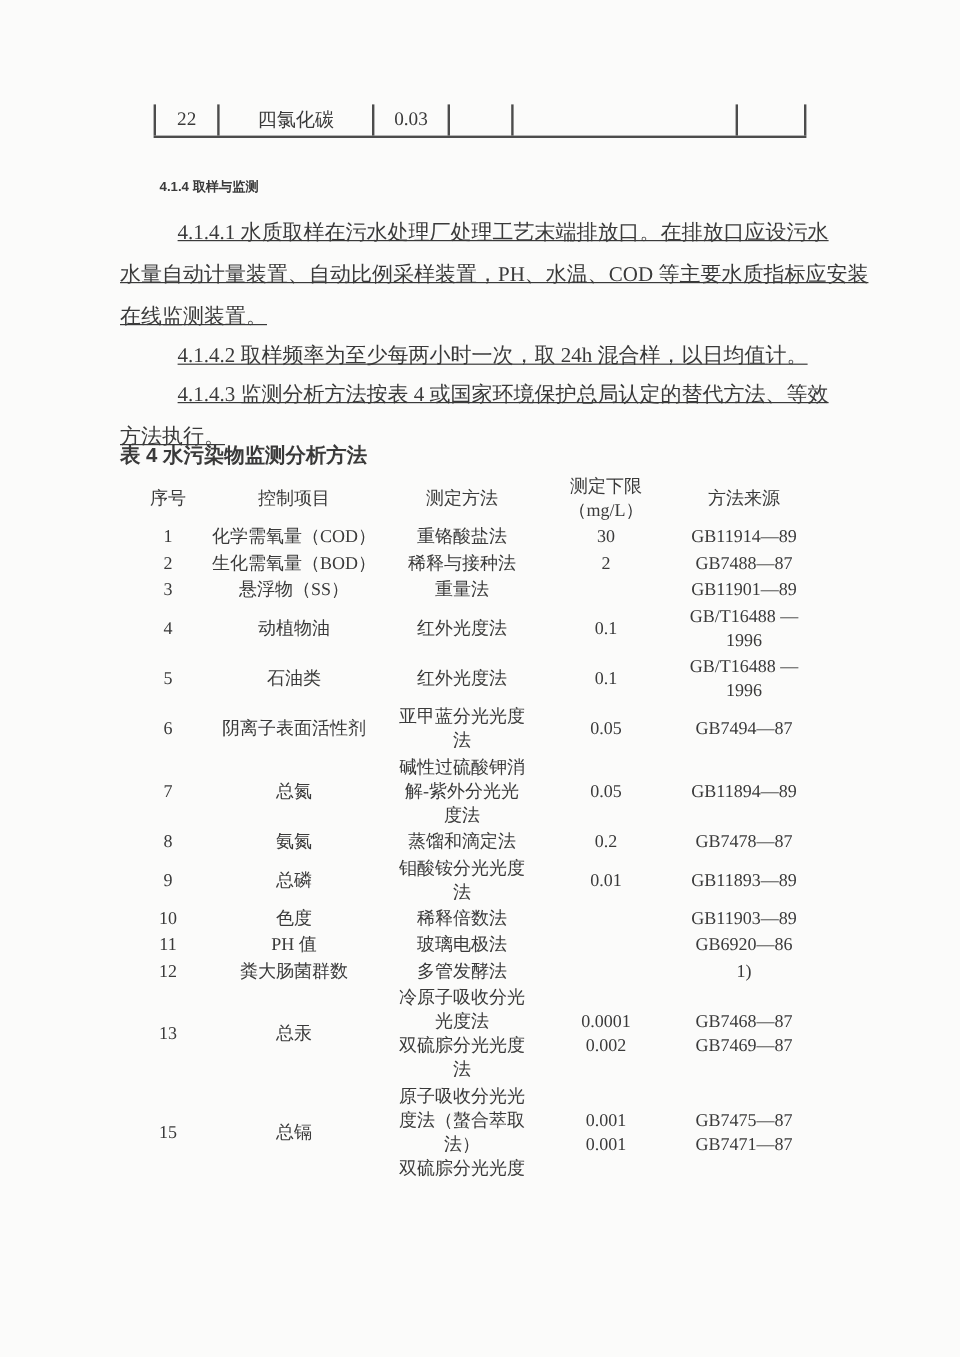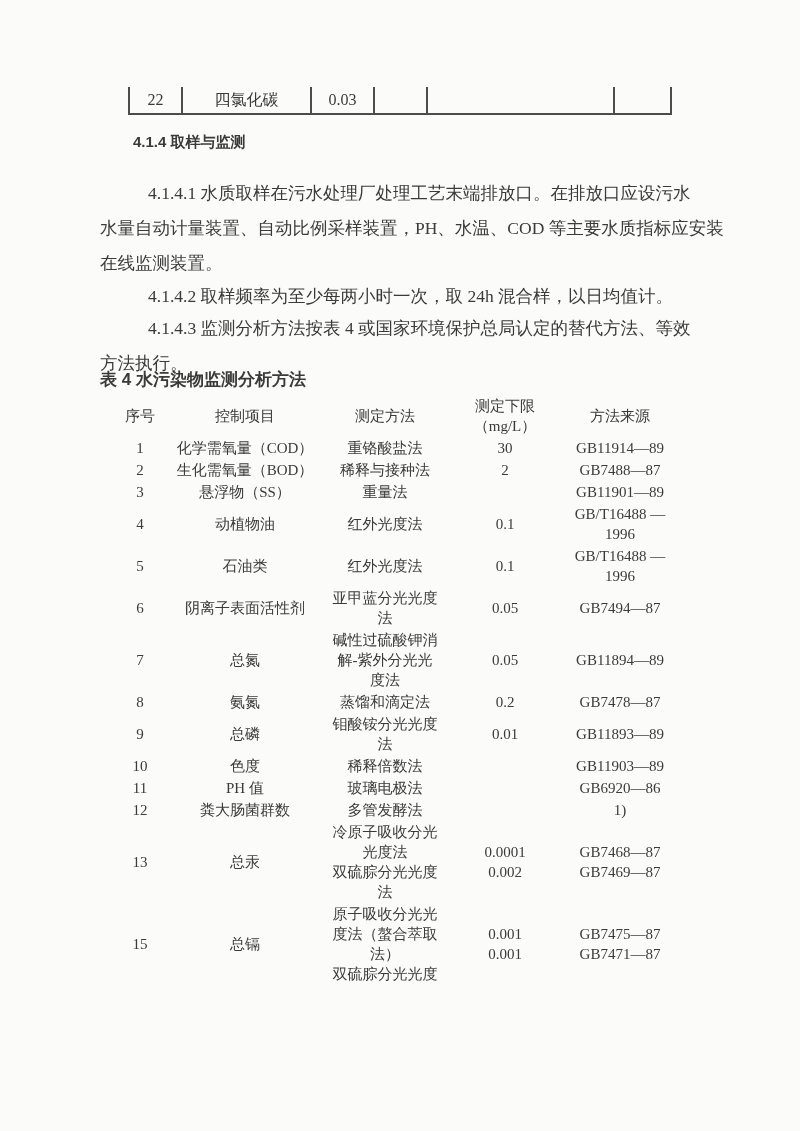--- a/index.html
+++ b/index.html
@@ -8,24 +8,24 @@
     font-family:"Liberation Serif","DejaVu Serif",serif;color:#3a3a3a;overflow:hidden;
   }
   
   .frag{position:absolute;left:128px;top:87px;width:544px;height:26px;
         border-bottom:2px solid #4c4c4c;display:flex;box-sizing:content-box;}
   .frag-cell{box-sizing:border-box;border-left:2px solid #4c4c4c;display:flex;
              align-items:center;justify-content:center;font-size:16px;white-space:nowrap;}
   .fc0{width:54px}.fc1{width:131px}.fc2{width:64px}.fc3{width:54px}
   .fc4{width:190px}.fc5{width:60px;border-right:2px solid #4c4c4c}
   
-  .h1{position:absolute;left:133px;top:133px;font-size:15px;font-weight:bold;
+  .h1{position:absolute;left:133px;top:148px;font-size:11px;font-weight:bold;
       font-family:"Liberation Sans","DejaVu Sans",sans-serif;white-space:nowrap;}
   .para{position:absolute;left:100px;width:605px;font-size:17.5px;line-height:35px;}
-  .para .ln{white-space:nowrap;}
+  .para .ln{white-space:nowrap;text-decoration:underline;}
   .ind{text-indent:48px;}
   .p1{top:176px}.p2{top:279px}.p3{top:311px}
   .table-title{position:absolute;left:100px;top:368px;width:575px;text-align:left;
       font-size:17px;font-weight:bold;
       font-family:"Liberation Sans","DejaVu Sans",sans-serif;white-space:nowrap;}
   
   .t4{position:absolute;left:100px;top:396px;width:590px;font-size:15px;}
   .t-row{display:grid;grid-template-columns:80px 130px 150px 90px 140px;margin-bottom:2px;}
   .cell{display:flex;flex-direction:column;justify-content:center;align-items:center;
         white-space:nowrap;line-height:20px;}

